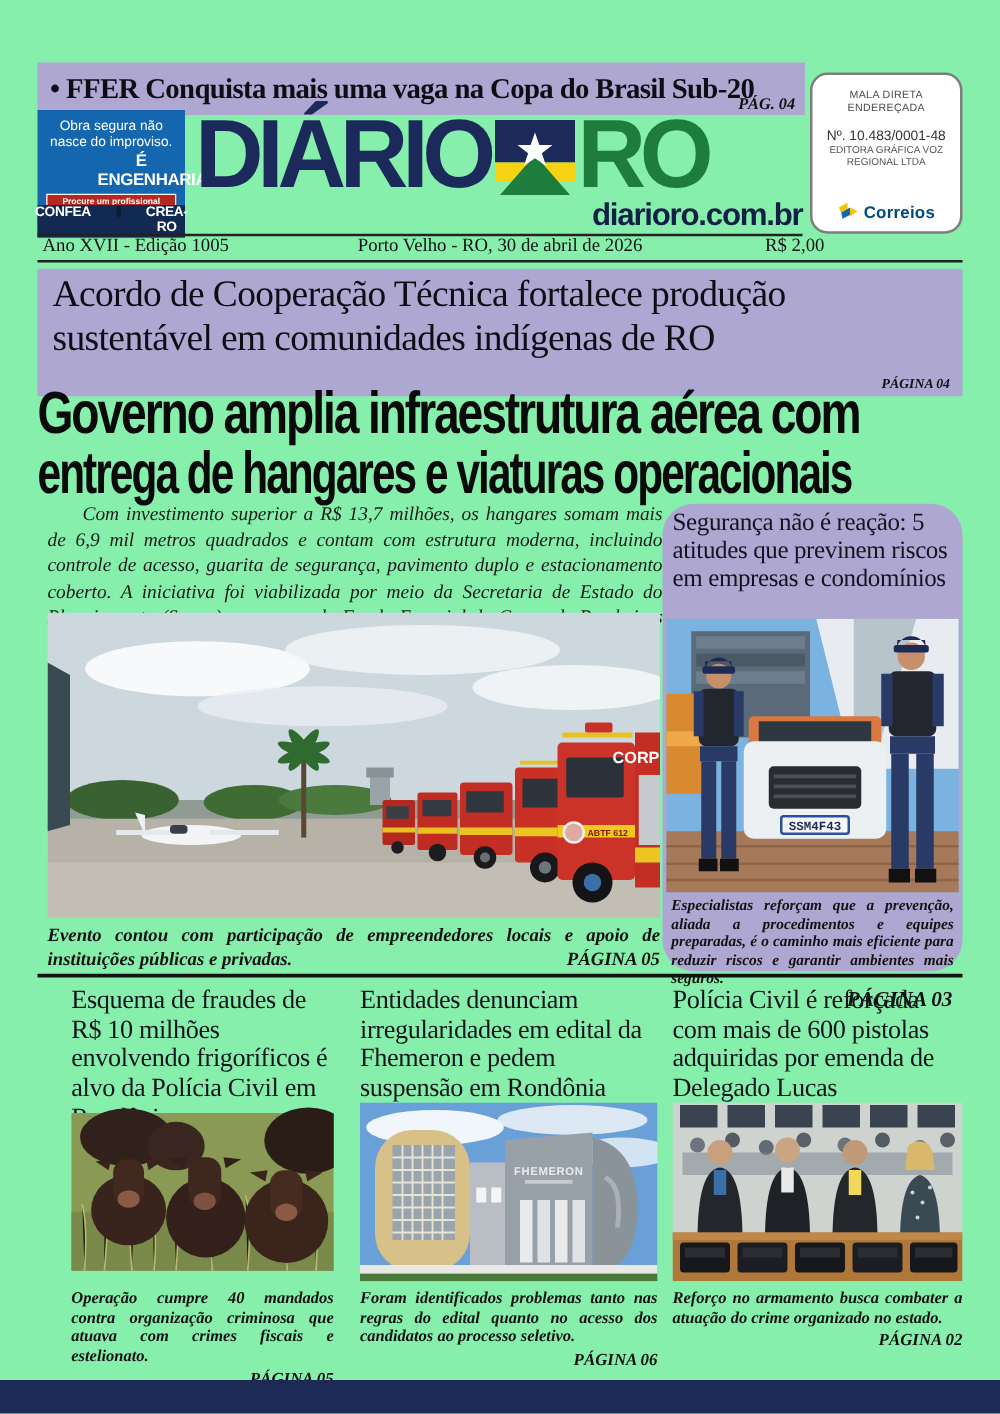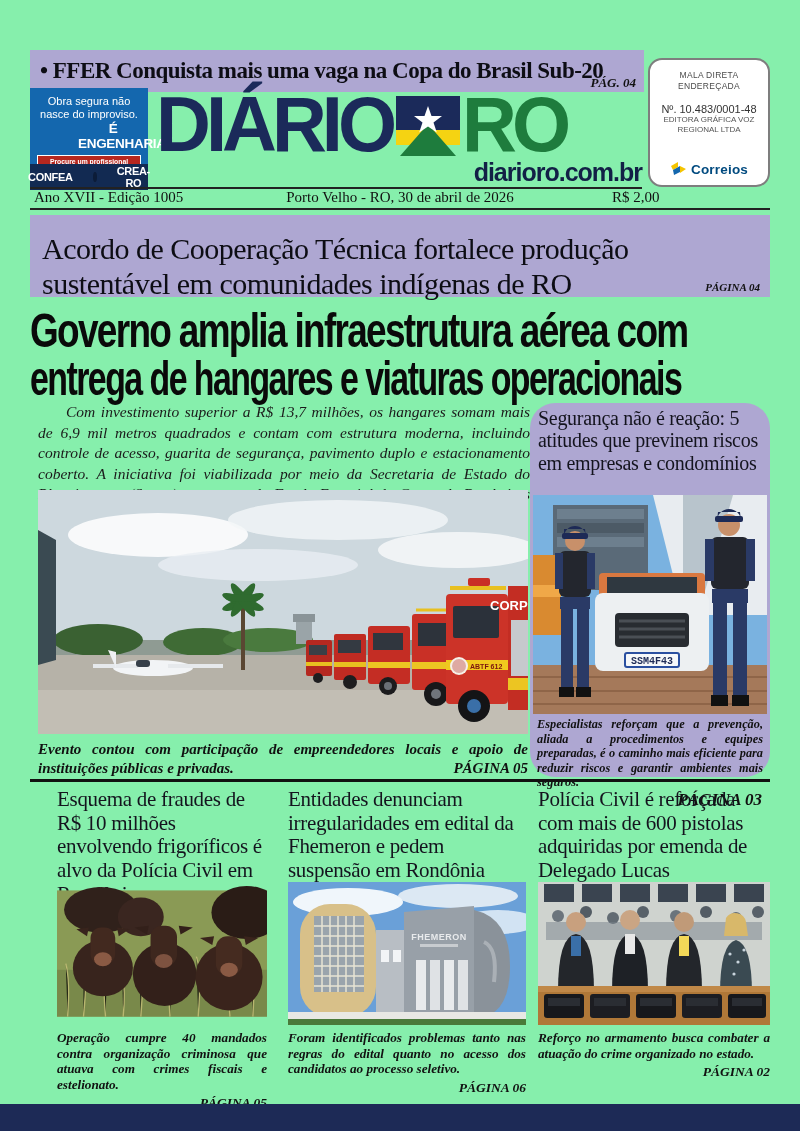--- a/index.html
+++ b/index.html
@@ -18,21 +18,21 @@
   .banner-ref { position:absolute; right:8px; bottom:1px; font-style:italic; font-weight:bold; font-size:13px; }
   
   .adbox {
     position:absolute; left:30px; top:88px; width:118px; height:102px;
     background:#1467ae; color:#fff; font-family:"Liberation Sans", sans-serif;
     text-align:center; padding-top:7px;
   }
   .ad-l1 { font-size:11px; line-height:1.15; }
   .ad-l3 { font-size:13.5px; font-weight:bold; margin-top:1px; letter-spacing:-0.3px;padding-left:48px;}
   .ad-tag { margin:4px auto 0; width:104px; background:#b5271f; border:1px solid #fff; font-size:6.8px; font-weight:bold; padding:2px 0; }
-  .ad-foot { position:absolute; left:0; bottom:0; width:100%; height:26px; background:#122a52; display:flex; align-items:center; justify-content:center; gap:20px; font-weight:bold; font-size:11px; letter-spacing:-0.3px;}
+  .ad-foot { position:absolute; left:0; bottom:0; width:100%; height:26px; background:#122a52; display:flex; align-items:flex-start; justify-content:center; gap:20px; font-weight:bold; font-size:11px; letter-spacing:-0.3px;}
   .gear { width:10px; height:10px; border-radius:50%; background:#f0c419; border:2px solid #0c1c38; display:inline-block; }
   
   .masthead { position:absolute; left:156px; top:86px; width:486px; height:100px; font-family:"Liberation Sans", sans-serif; }
   .mast-row { display:flex; align-items:center; }
   .mast-name { font-weight:bold; font-size:76px; letter-spacing:-5px; line-height:76px; color:#1b2a5a; transform:scaleY(1.02); }
   .mast-name.green { color:#1e7c3d; }
   .mast-flag { width:64px; height:60px; margin:4px 2px 0 4px; flex:none; }
   .mast-site { position:absolute; right:0; top:72px; font-weight:bold; font-size:25px; letter-spacing:-1px; color:#122046; }
   
   .mailbox {
@@ -47,22 +47,22 @@
   .correios-txt { color:#004a7f; font-weight:bold; font-size:13.5px; letter-spacing:0.2px; }
   
   .rule-a { position:absolute; left:30px; top:187px; width:612px; height:1.5px; background:#222; }
   .dateline { position:absolute; left:30px; top:189px; width:740px; height:19px; font-size:15px; }
   .dl-ed { position:absolute; left:4px; top:0; }
   .dl-pd { position:absolute; left:0; width:100%; text-align:center; top:0; }
   .dl-pr { position:absolute; left:582px; top:0; }
   .rule-b { position:absolute; left:30px; top:208px; width:740px; height:1.5px; background:#222; }
   
   .secondary {
-    position:absolute; left:30px; top:215px; width:740px; height:82px;
-    background:#aea7d2; padding:16px 12px;
+    position:absolute; left:30px; top:215px; width:740px; height:102px;
+    background:#aea7d2; padding:3px 12px;
   }
   .secondary-text { font-size:30px; line-height:1.17; letter-spacing:-0.5px; color:#0d0d14; }
   .secondary-ref { position:absolute; right:10px; bottom:4px; font-size:11px; font-weight:bold; font-style:italic; }
   
   .mainhead { position:absolute; left:30px; top:304px; width:742px; }
   .hl-line { display:block; height:48px; }
   .hl-line > span {
     display:inline-block; white-space:nowrap;
     font-family:"Liberation Sans", sans-serif; font-weight:bold;
     font-size:44px; letter-spacing:-2px; color:#0a0a0a;

